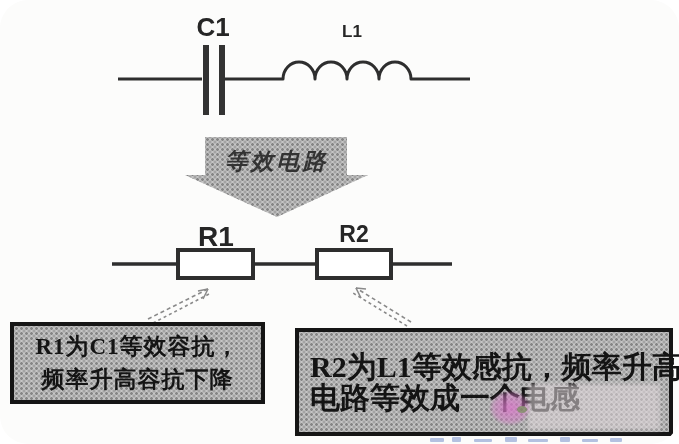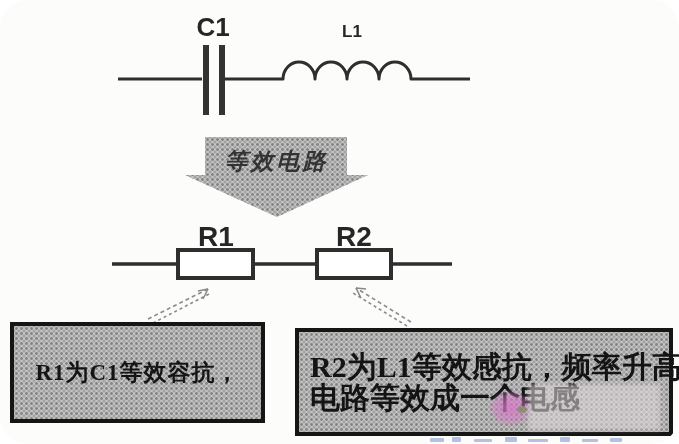--- a/index.html
+++ b/index.html
@@ -27,21 +27,21 @@
   .big-arrow .arrow-label{
     position:absolute;left:0;top:9px;width:100%;text-align:center;
     font-size:23px;font-weight:700;letter-spacing:3px;color:#333333;font-style:italic;
   }
   .callout{
     position:absolute;border:4px solid #151515;box-sizing:border-box;
     color:#141414;font-weight:700;
     display:flex;flex-direction:column;justify-content:center;
   }
   .callout-left{
-    left:10px;top:322px;width:255px;height:101px;
+    left:10px;top:322px;width:255px;height:82px;
     align-items:center;font-size:23px;line-height:33px;letter-spacing:1px;text-align:center;
   }
   .callout-right{
     left:295px;top:328px;width:378px;height:108px;
     align-items:flex-start;padding-left:11px;font-size:30px;line-height:31px;
   }
   .callout .line{white-space:nowrap;}
   .smudge-pink{
     position:absolute;left:490px;top:391px;width:40px;height:34px;border-radius:50%;
     background:radial-gradient(ellipse at center,rgba(216,120,200,0.85) 0%,rgba(216,120,200,0.45) 55%,rgba(216,120,200,0) 78%);
@@ -91,28 +91,29 @@
       <path d="M411,322 L356,288" stroke-dasharray="4 3"></path>
       <path d="M407,326 L353,293" stroke-dasharray="3 3"></path>
       <path d="M356,288 L366,289"></path>
       <path d="M356,288 L361,298"></path>
     </g>
   </svg>
 
   <div class="comp-label" style="left:188px;top:12px;width:50px;font-size:26px;">C1</div>
   <div class="comp-label" style="left:324px;top:22px;width:56px;font-size:17px;">L1</div>
   <div class="comp-label" style="left:190px;top:221px;width:52px;font-size:28px;">R1</div>
-  <div class="comp-label" style="left:328px;top:221px;width:52px;font-size:28px;">R2</div>
+  <div class="comp-label" style="left:328px;top:221px;width:52px;font-size:23px;">R2</div>
 
   <div class="big-arrow halftone">
     <div class="arrow-label">等效电路</div>
   </div>
 
   <div class="callout callout-left halftone">
     <div class="line">R1为C1等效容抗，</div>
+    <div class="line">频率升高容抗下降</div>
   </div>
 
   <div class="callout callout-right halftone">
     <div class="line">R2为L1等效感抗，频率升高</div>
     <div class="line">电路等效成一个电感</div>
   </div>
 
   <div class="smudge-wash"></div>
   <div class="smudge-pink"></div>
   <div class="smudge-green"></div>

